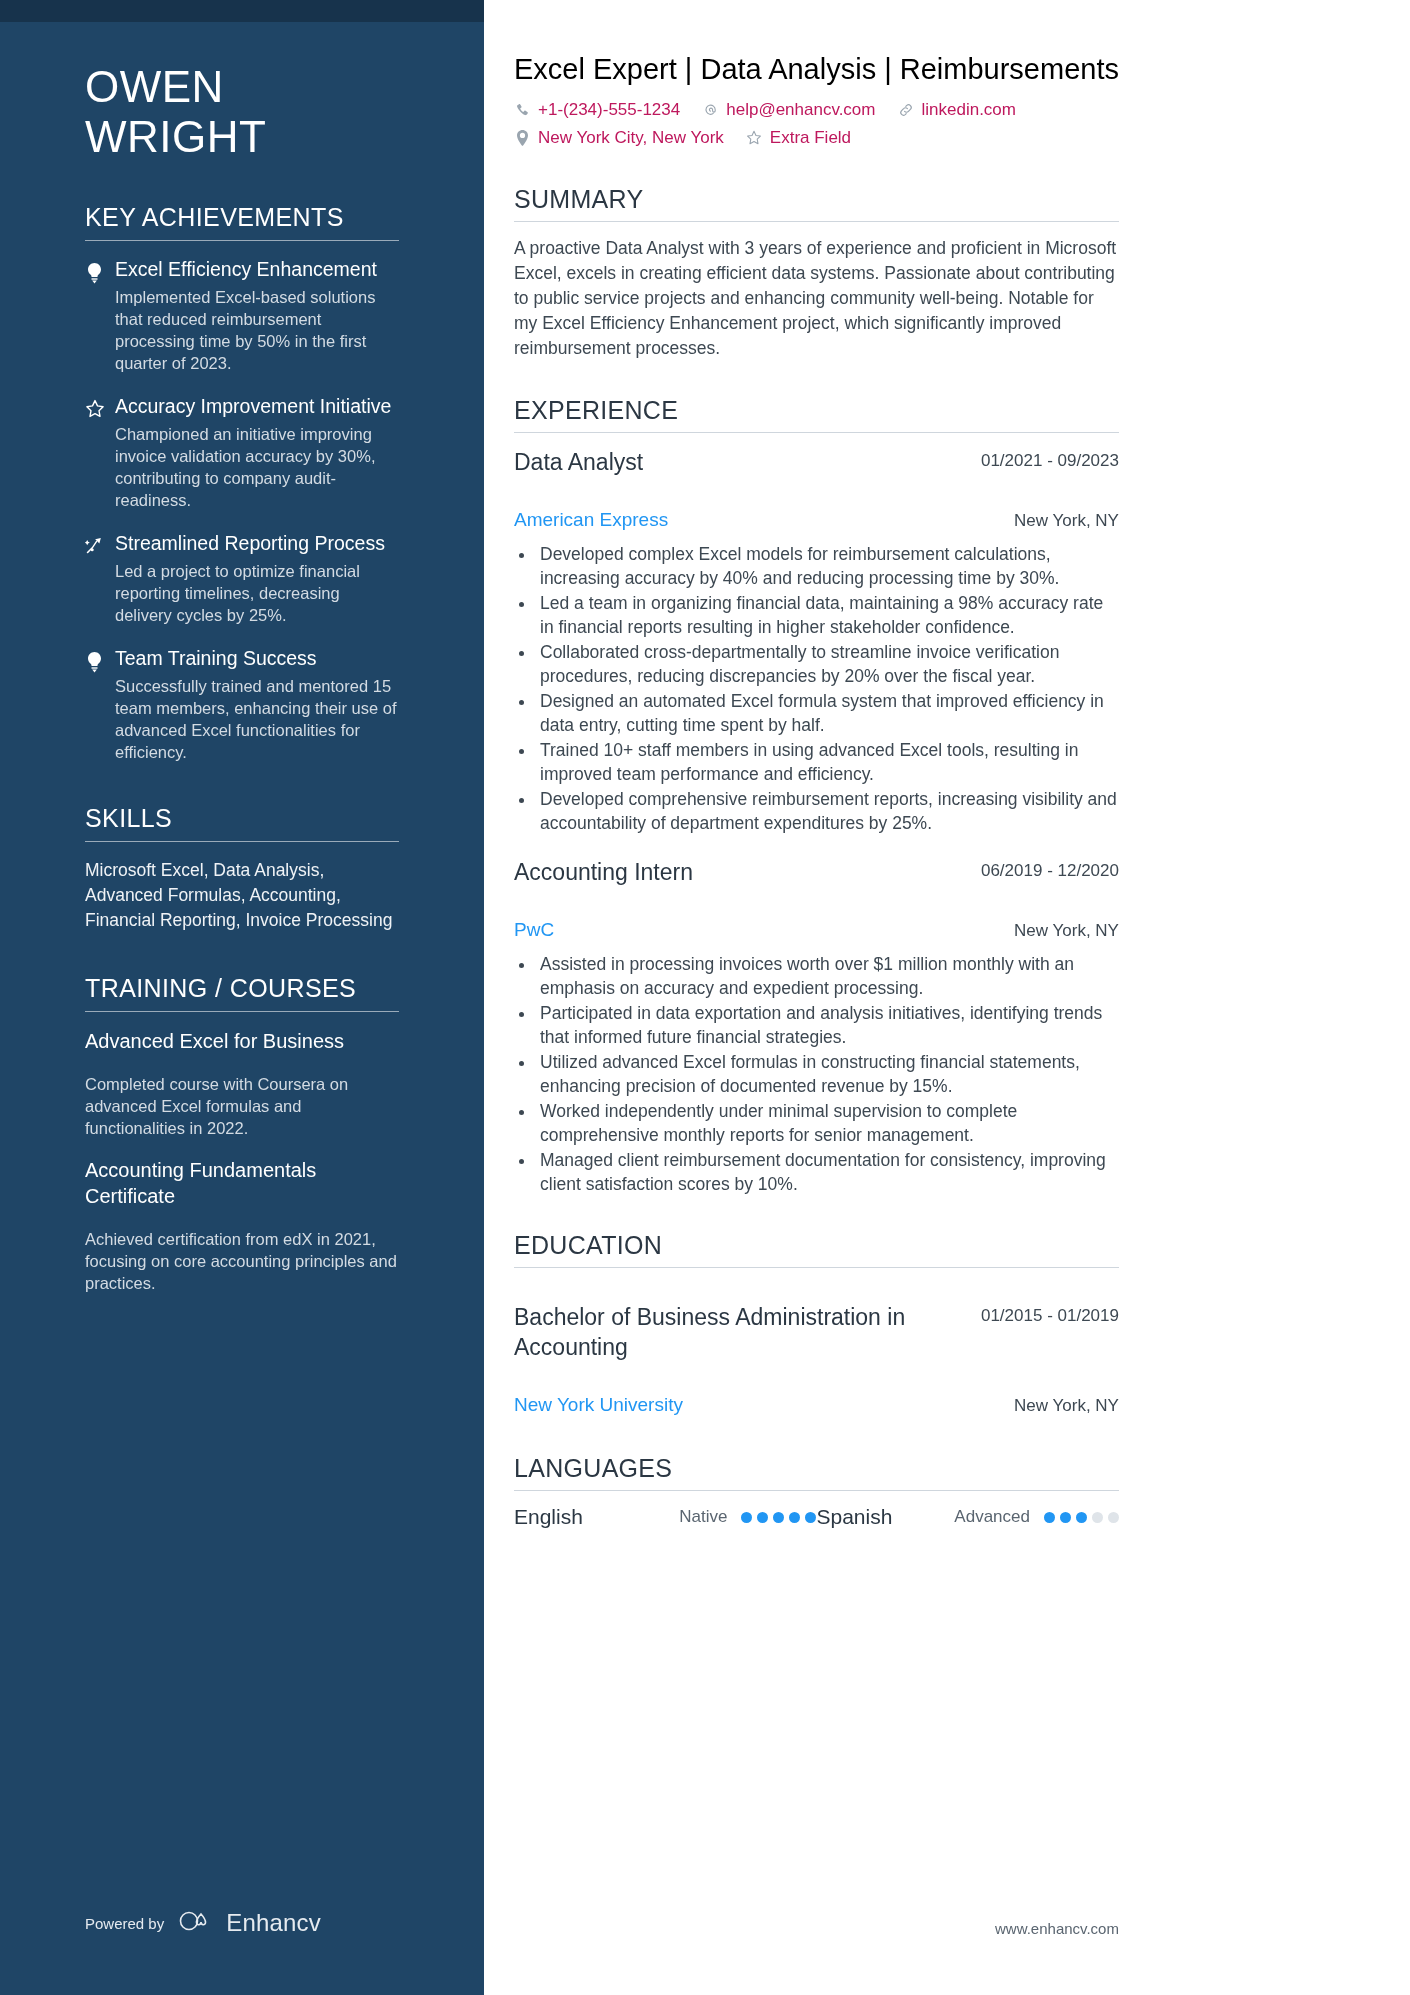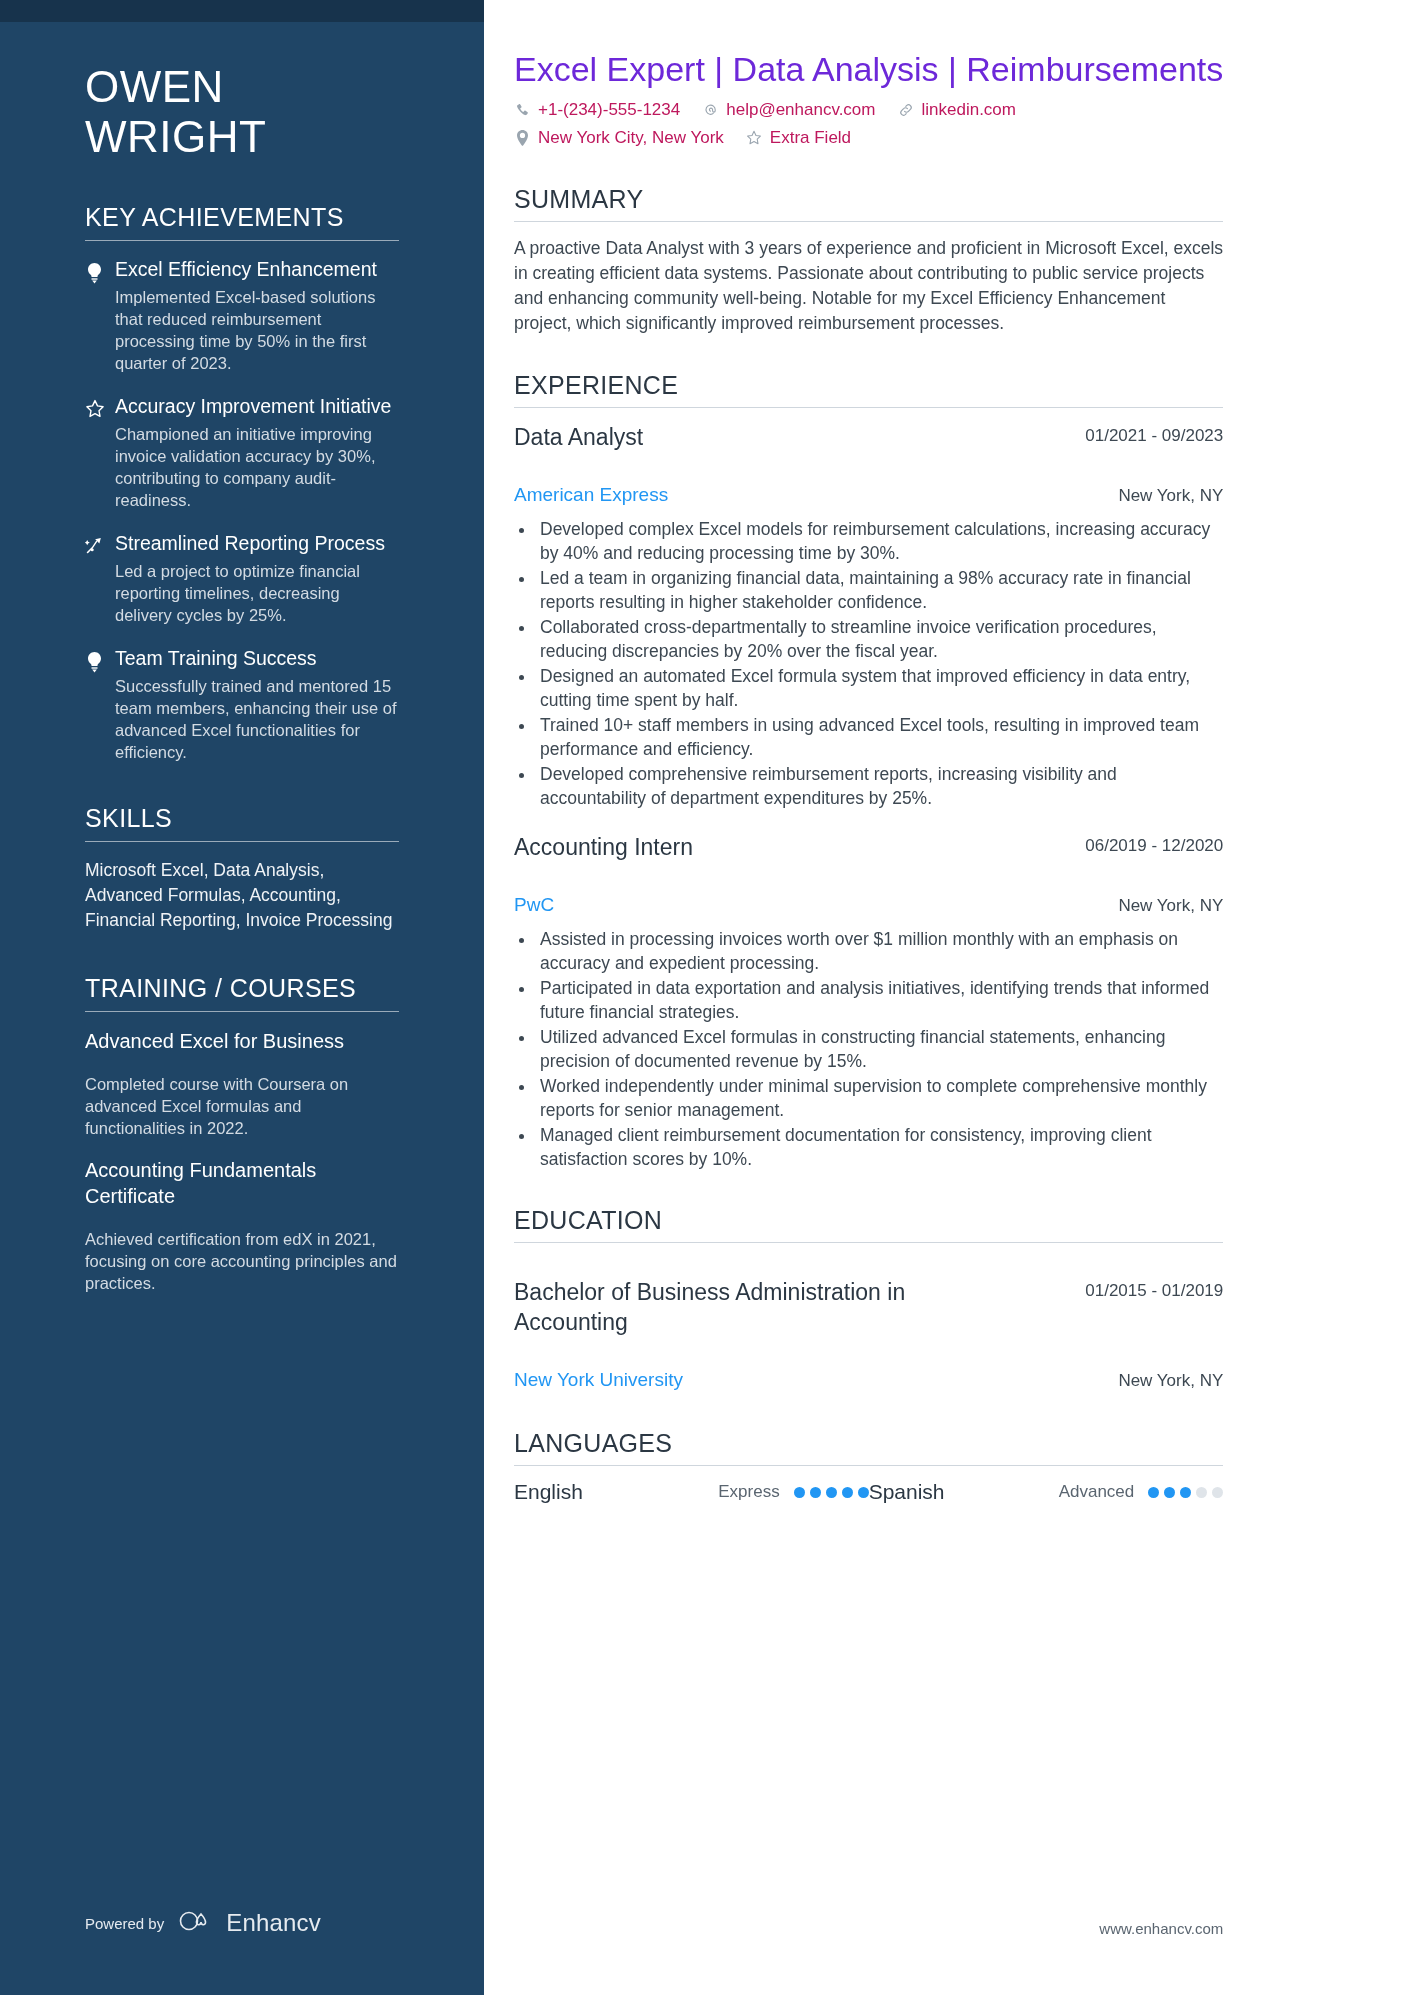--- a/index.html
+++ b/index.html
@@ -116,23 +116,23 @@
     letter-spacing: 0.2px;
   }
 
   
   .main {
     flex: 1 1 auto;
     padding: 52px 52px 0 30px;
     position: relative;
   }
   .headline {
-    font-size: 34px;
+    font-size: 29px;
     line-height: 34px;
-    color: #6d28d9;
+    color: #000000;
     font-weight: 400;
     white-space: nowrap;
   }
   .contact-rows { margin-top: 12px; }
   .contact-row {
     display: flex;
     align-items: center;
     flex-wrap: wrap;
     gap: 0 22px;
     margin-bottom: 4px;
@@ -502,21 +502,21 @@
       </div>
     </section>
 
     <section class="main-section">
       <div class="main-section-title">LANGUAGES</div>
       <div class="main-rule"></div>
 
       <div class="lang-row">
         <div class="lang-cell">
           <span class="lang-name">English</span>
-          <span class="lang-level">Express</span>
+          <span class="lang-level">Native</span>
           <span class="dots">
               <span class="dot"></span>
               <span class="dot"></span>
               <span class="dot"></span>
               <span class="dot"></span>
               <span class="dot"></span>
             </span>
         </div>
         <div class="lang-cell">
           <span class="lang-name">Spanish</span>

